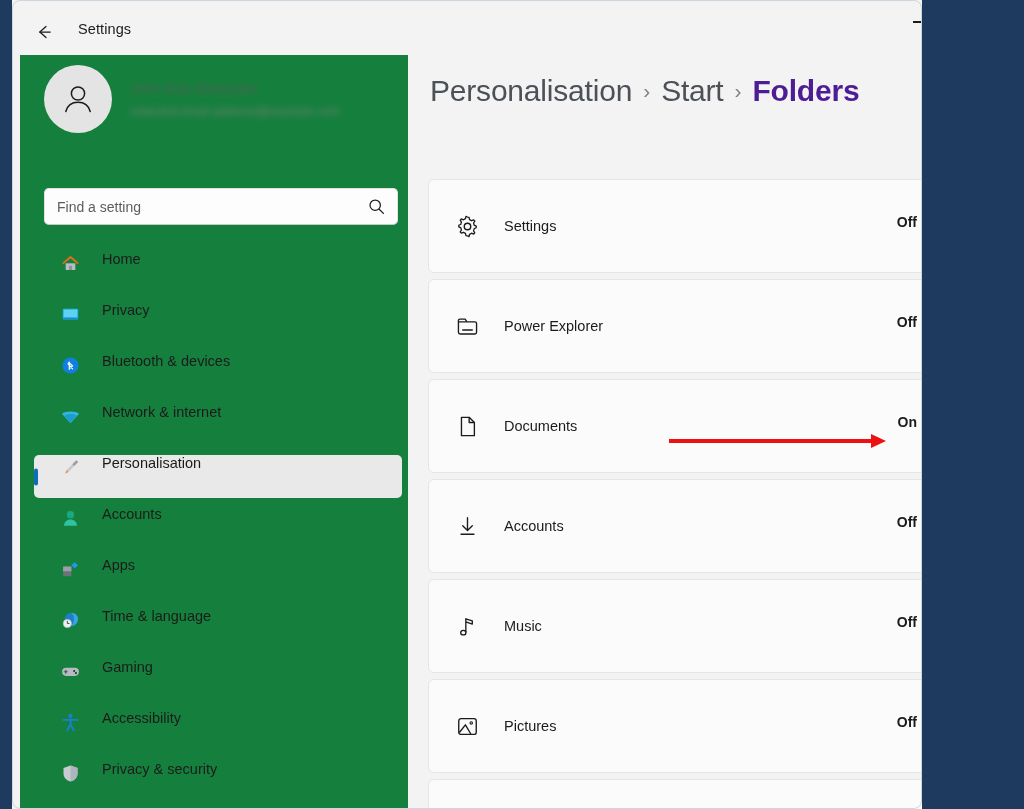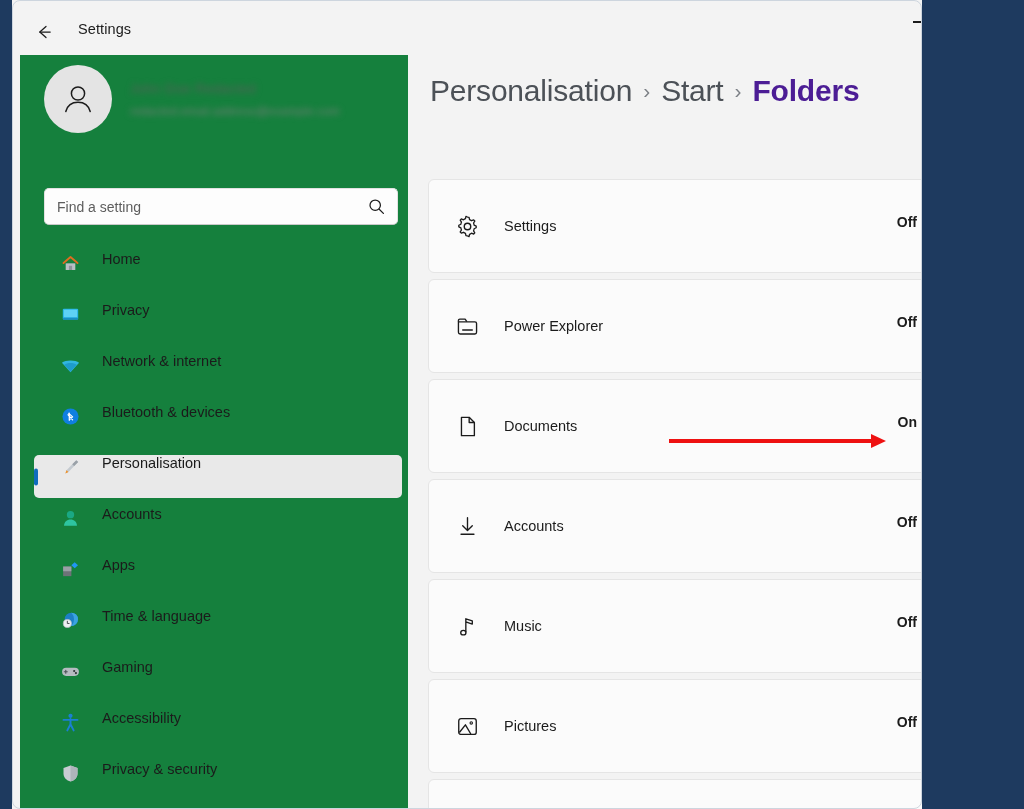--- a/index.html
+++ b/index.html
@@ -370,35 +370,35 @@
             <rect x="4.4" y="6.5" width="15.2" height="8.6" rx="0.8" fill="#5ed2f5"></rect>
             <rect x="3.2" y="15.6" width="17.6" height="2.3" rx="1" fill="#1b8fc2"></rect>
           </svg>
         </span>
         <span class="nav-label">Privacy</span>
       </div>
 
       <div class="nav-item">
         <span class="nav-icon">
           <svg width="21" height="21" viewBox="0 0 24 24" aria-hidden="true">
+            <circle cx="12" cy="12" r="9.2" fill="#0f7fe0"></circle>
+            <path d="M10 8.4 L14.4 12.4 L10.6 15.8 M10.6 8.2 L10.6 16.4 M9.2 10 L14.4 15.8" fill="none" stroke="#ffffff" stroke-width="1.4" stroke-linecap="round" stroke-linejoin="round"></path>
+          </svg>
+        </span>
+        <span class="nav-label">Bluetooth &amp; devices</span>
+      </div>
+
+      <div class="nav-item">
+        <span class="nav-icon">
+          <svg width="21" height="21" viewBox="0 0 24 24" aria-hidden="true">
             <path d="M2.2 8.8 C6 5.3, 18 5.3, 21.8 8.8 L12 19.6 Z" fill="#31b6e0"></path>
             <path d="M5 11 C8 8.6, 16 8.6, 19 11 L12 19.2 Z" fill="#1e9ccc"></path>
           </svg>
         </span>
         <span class="nav-label">Network &amp; internet</span>
-      </div>
-
-      <div class="nav-item">
-        <span class="nav-icon">
-          <svg width="21" height="21" viewBox="0 0 24 24" aria-hidden="true">
-            <circle cx="12" cy="12" r="9.2" fill="#0f7fe0"></circle>
-            <path d="M10 8.4 L14.4 12.4 L10.6 15.8 M10.6 8.2 L10.6 16.4 M9.2 10 L14.4 15.8" fill="none" stroke="#ffffff" stroke-width="1.4" stroke-linecap="round" stroke-linejoin="round"></path>
-          </svg>
-        </span>
-        <span class="nav-label">Bluetooth &amp; devices</span>
       </div>
 
       <div class="nav-item selected">
         <span class="nav-icon">
           <svg width="21" height="21" viewBox="0 0 24 24" aria-hidden="true">
             <path d="M18.6 3.6 L20.8 5.8 L9.6 17 L6.2 18.8 L7.4 15 Z" fill="#c4cad0"></path>
             <path d="M18.6 3.6 L20.8 5.8 L16.2 10.4 L14 8.2 Z" fill="#9aa1a8"></path>
             <path d="M7.4 15 L9.6 17 L6.2 18.8 Z" fill="#f09023"></path>
           </svg>
         </span>

